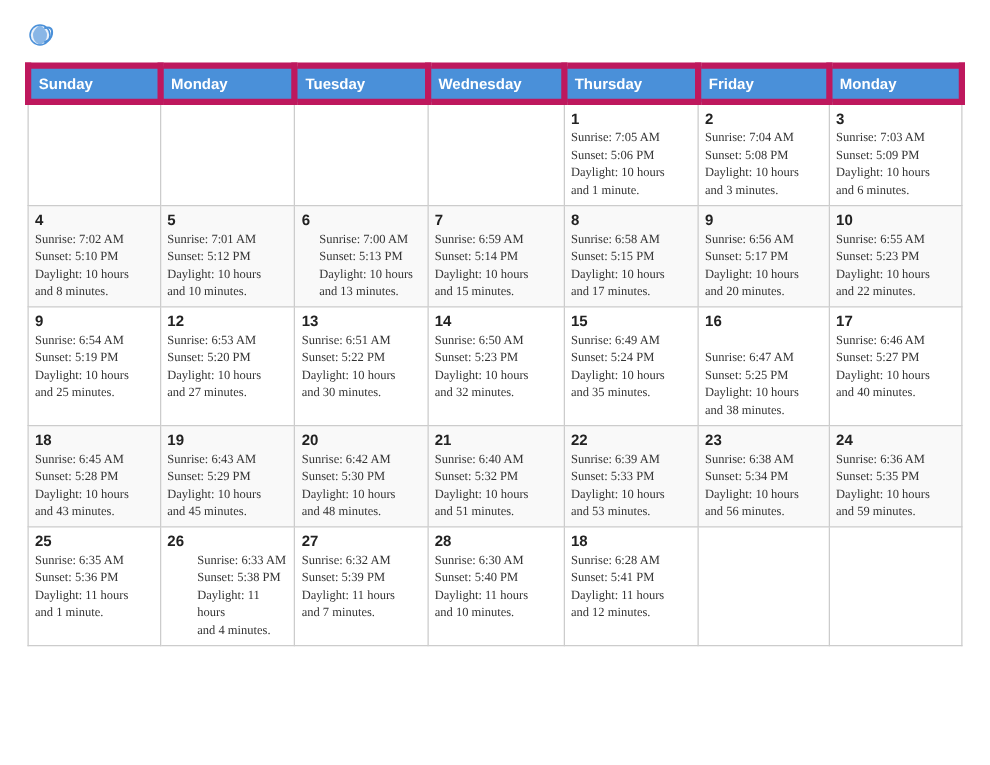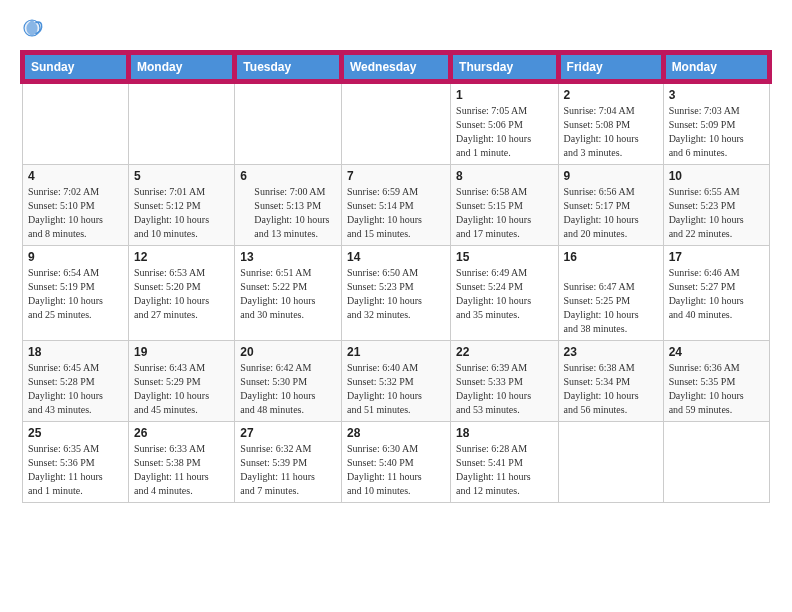--- a/index.html
+++ b/index.html
@@ -311,21 +311,21 @@
         <tr>
           <td>
             <span class="day-number">25</span>
             <div class="day-info" style="white-space: pre-line;">Sunrise: 6:35 AM
 Sunset: 5:36 PM
 Daylight: 11 hours
 and 1 minute.</div>
           </td>
           <td>
             <span class="day-number">26</span>
-            <div class="day-info" style="white-space: pre-line;">Sunrise: 6:33 AM
+            <div class="day-info" style="white-space: pre-line; margin-left: 24px;">Sunrise: 6:33 AM
 Sunset: 5:38 PM
 Daylight: 11 hours
 and 4 minutes.</div>
           </td>
           <td>
             <span class="day-number">27</span>
             <div class="day-info" style="white-space: pre-line;">Sunrise: 6:32 AM
 Sunset: 5:39 PM
 Daylight: 11 hours
 and 7 minutes.</div>

